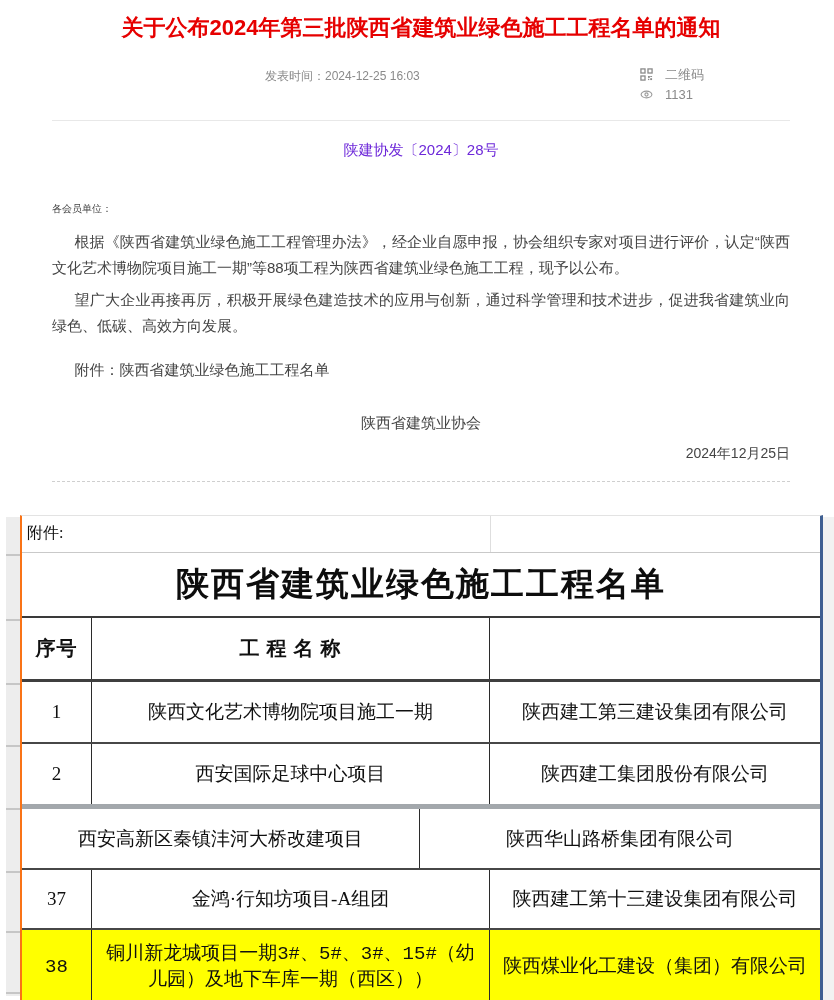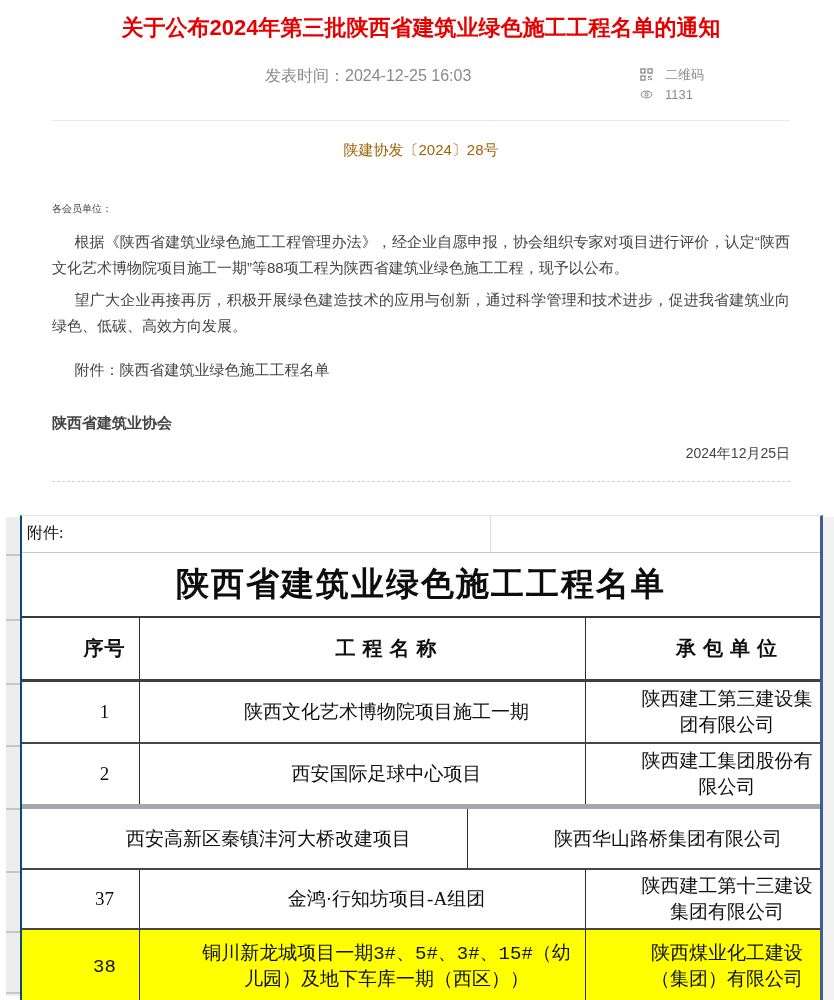--- a/index.html
+++ b/index.html
@@ -9,59 +9,59 @@
     background:#ffffff; overflow:hidden;
     font-family:"Liberation Sans","DejaVu Sans",sans-serif;
   }
   
   .doc-section { position:relative; height:513px; padding:0 44px 0 52px; overflow:hidden; }
   .doc-title {
     padding-top:12px; text-align:center;
     font-size:22px; line-height:32px; font-weight:600; color:#e60000;
   }
   .meta-row { position:relative; margin-top:22px; height:42px; }
-  .publish-time { display:inline-block; margin-left:213px; font-size:16px; color:#8a8a8a; }
+  .publish-time { display:inline-block; margin-left:213px; font-size:12px; color:#8a8a8a; }
   .views-block { position:absolute; top:0; right:86px; font-size:13px; color:#8a8a8a; }
   .views-line { display:flex; align-items:center; gap:12px; line-height:17px; }
   .views-line + .views-line { margin-top:3px; }
   .mini-icon { width:13px; height:13px; display:block; }
   .h-divider { border-top:1px solid #e8e8e8; margin-top:12px; }
-  .doc-number { margin-top:20px; text-align:center; font-size:15px; color:#a16207; }
+  .doc-number { margin-top:20px; text-align:center; font-size:15px; color:#6d28d9; }
   .salutation { margin-top:42px; font-size:10px; color:#444; }
   .doc-para { margin-top:13px; font-size:15px; line-height:26px; color:#444; text-indent:1.5em; text-align:justify; }
   .doc-para.second { margin-top:6px; }
   .attach-line { margin-top:22px; font-size:15px; color:#444; text-indent:1.5em; }
-  .signature { margin-top:34px; text-align:left; font-size:15px; color:#444;font-weight:bold; }
+  .signature { margin-top:34px; text-align:center; font-size:15px; color:#444; }
   .sign-date { margin-top:12px; text-align:right; font-size:14px; color:#444; }
   .dashed-divider { margin-top:18px; border-top:1px dashed #cfcfcf; }
 
   
   .attachment { position:absolute; left:0; top:513px; width:834px; height:487px; background:#ffffff; }
   .row-header-strip {
     position:absolute; left:6px; top:4px; width:14px; height:479px;
     background:#ededed;
   }
   .strip-tick { position:absolute; left:0; width:14px; height:2px; background:#c6c6c6; }
   .right-gutter { position:absolute; right:0; top:4px; width:11px; height:483px; background:#f2f2f2; }
   .sheet {
     position:absolute; left:20px; top:2px; width:803px; height:485px;
-    border-left:2px solid #0c4a6e; border-right:3px solid #3f5f92; border-top:1px solid #e3e3e3;
+    border-left:2px solid #f97316; border-right:3px solid #3f5f92; border-top:1px solid #e3e3e3;
     background:#fff;
     font-family:"Liberation Serif","DejaVu Serif",serif; color:#111;
   }
   .fujian-row { position:relative; height:37px; border-bottom:1px solid #c9c9c9;
     font-size:16px; line-height:34px; padding-left:5px; color:#111; }
   .fujian-vline { position:absolute; left:468px; top:0; width:1px; height:36px; background:#dedede; }
   .sheet-title {
     height:65px; border-bottom:2px solid #3a3a3a; display:flex; align-items:center; justify-content:center;
     font-size:33px; font-weight:bold; letter-spacing:2px; color:#0d0d0d; white-space:nowrap;
   }
   .tbl-row { display:flex; width:100%; }
   .cell { display:flex; align-items:center; justify-content:center; text-align:center;
-    font-size:19px; color:#101010; padding:2px 6px; line-height:1.35;margin-left:48px; }
+    font-size:19px; color:#101010; padding:2px 6px; line-height:1.35; }
   .cell.c-no { width:70px; border-right:1px solid #2b2b2b; flex:none; }
   .cell.c-project { width:398px; border-right:1px solid #2b2b2b; flex:none; }
   .cell.c-contractor { flex:1; }
   .tbl-header { height:64px; border-bottom:3px solid #3f3f3f; }
   .tbl-header .cell { font-weight:bold; font-size:20px; letter-spacing:1px; }
   .row-1 { height:62px; border-bottom:2px solid #474747; }
   .row-2 { height:65px; border-bottom:5px solid #a3a8ac; }
   .row-36 { height:61px; border-bottom:2px solid #474747; }
   .row-37 { height:60px; border-bottom:2px solid #474747; }
   .row-38 { height:78px; border-bottom:2px solid #474747;font-family:Liberation Mono, monospace; }
@@ -144,21 +144,20 @@
       <div class="fujian-row">
         <span>附件:</span>
         <div class="fujian-vline"></div>
       </div>
 
       <div class="sheet-title">陕西省建筑业绿色施工工程名单</div>
 
       <div class="tbl-row tbl-header">
         <div class="cell c-no">序号</div>
         <div class="cell c-project">工 程 名 称</div>
-        <div class="cell c-contractor">承 包 单 位</div>
       </div>
 
       <div class="tbl-row row-1">
         <div class="cell c-no">1</div>
         <div class="cell c-project">陕西文化艺术博物院项目施工一期</div>
         <div class="cell c-contractor">陕西建工第三建设集团有限公司</div>
       </div>
 
       <div class="tbl-row row-2">
         <div class="cell c-no">2</div>

